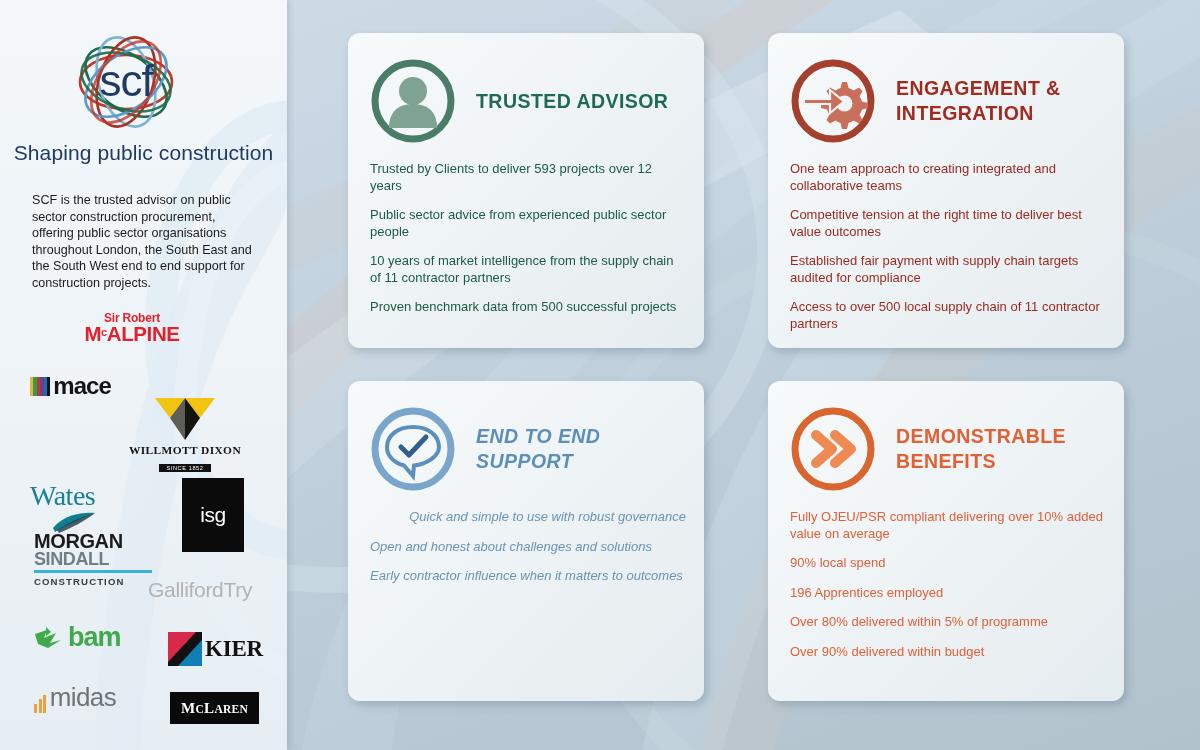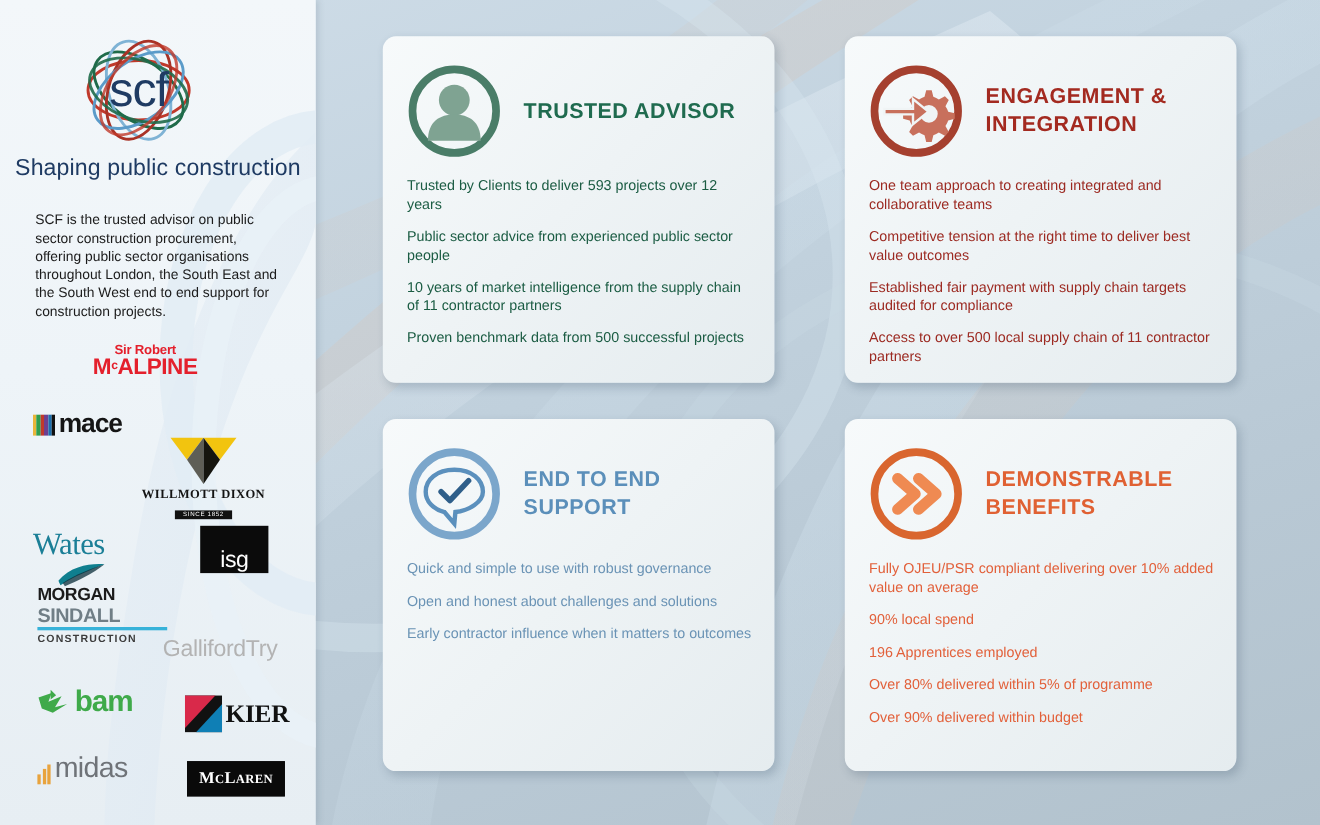--- a/index.html
+++ b/index.html
@@ -49,24 +49,24 @@
   .mace .txt{font-size:24px;font-weight:700;color:#151515;letter-spacing:-1px;}
 
   .wd{text-align:center;}
   .wd .tri{position:relative;width:64px;height:46px;margin:0 auto;}
   .wd .name{font-size:11.4px;font-weight:700;color:#141414;letter-spacing:.4px;margin-top:2px;font-family:"Liberation Serif",serif;}
   .wd .since{display:inline-block;background:#111;color:#fff;font-size:5.6px;letter-spacing:.6px;padding:1px 7px;margin-top:2px;}
 
   .wates{display:flex;align-items:flex-end;}
   .wates .w{font-size:28px;color:#1b7f97;letter-spacing:-.5px;font-family:"Liberation Serif",serif;}
 
-  .isg{width:62px;height:43px;background:#0b0b0b;display:flex;align-items:flex-end;justify-content:center;}
+  .isg{width:62px;height:74px;background:#0b0b0b;display:flex;align-items:center;justify-content:center;}
   .isg span{color:#fff;font-size:21px;font-weight:400;letter-spacing:-.5px;}
 
-  .ms .r1{font-size:16px;font-weight:700;color:#1b1b1b;letter-spacing:-.4px;line-height:18px;}
+  .ms .r1{font-size:20px;font-weight:700;color:#1b1b1b;letter-spacing:-.4px;line-height:18px;}
   .ms .r2{font-size:18px;font-weight:700;color:#707e86;letter-spacing:-.4px;line-height:18px;}
   .ms .rule{height:3px;background:#37b2d9;margin:2px 0 3px 0;}
   .ms .r3{font-size:9.6px;font-weight:700;color:#3c3c3c;letter-spacing:1.1px;}
 
   .gft{font-size:21px;color:#b3b3b3;letter-spacing:-.3px;position:relative;}
 
   .bam{display:flex;align-items:center;}
   .bam .mark{width:29px;height:22px;margin-right:5px;position:relative;}
   .bam .txt{font-size:27px;font-weight:700;color:#3faa4a;letter-spacing:-1px;}
 
@@ -295,33 +295,33 @@
       <div class="card-title" style="color:#a32a20;">ENGAGEMENT &amp; INTEGRATION</div>
     </div>
     <div class="card-body">
       <div class="bullet" style="color:#9c2a22;">One team approach to creating integrated and collaborative teams</div>
       <div class="bullet" style="color:#9c2a22;">Competitive tension at the right time to deliver best value outcomes</div>
       <div class="bullet" style="color:#9c2a22;">Established fair payment with supply chain targets audited for compliance</div>
       <div class="bullet" style="color:#9c2a22;">Access to over 500 local supply chain of 11 contractor partners</div>
     </div>
   </div>
 
-  <div class="card" style="left:348px;top:381px;width:356px;height:320px;">
+  <div class="card" style="left:348px;top:381px;width:356px;height:320px;font-style:italic;">
     <div class="card-head">
       <div class="icon-circle">
         <svg width="86" height="86" viewBox="0 0 86 86">
           <circle cx="43" cy="43" r="38" fill="none" stroke="#7ba6cb" stroke-width="7"></circle>
           <path d="M43 21 C 27 21 17 30 17 41 C 17 50 24 57 34 59.5 L 43 70 L 44 59.5 C 57 58 69 50 69 41 C 69 30 59 21 43 21 Z" fill="none" stroke="#5b90bd" stroke-width="4"></path>
           <path d="M31 41 l8 8 l17 -18" fill="none" stroke="#2f5f8a" stroke-width="5" stroke-linecap="round" stroke-linejoin="round"></path>
         </svg>
       </div>
       <div class="card-title" style="color:#5b8fba;">END TO END SUPPORT</div>
     </div>
     <div class="card-body">
-      <div class="bullet" style="color:#6a93b5;">Quick and simple to use with robust governance</div>
+      <div class="bullet" style="color:#6a93b5;text-align:right;">Quick and simple to use with robust governance</div>
       <div class="bullet" style="color:#6a93b5;">Open and honest about challenges and solutions</div>
       <div class="bullet" style="color:#6a93b5;">Early contractor influence when it matters to outcomes</div>
     </div>
   </div>
 
   <div class="card" style="left:768px;top:381px;width:356px;height:320px;">
     <div class="card-head">
       <div class="icon-circle">
         <svg width="86" height="86" viewBox="0 0 86 86">
           <circle cx="43" cy="43" r="38" fill="none" stroke="#d9662f" stroke-width="7"></circle>

